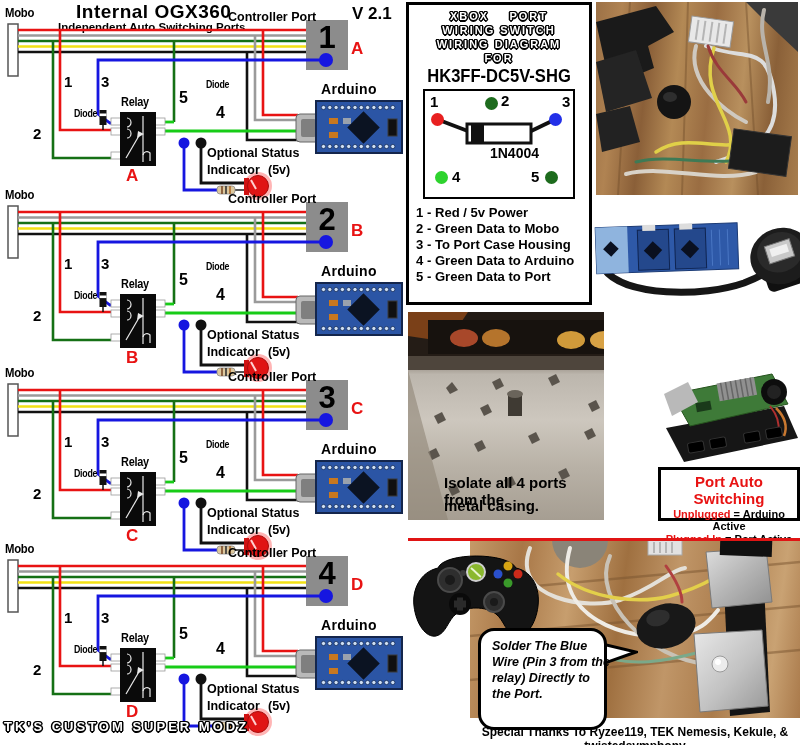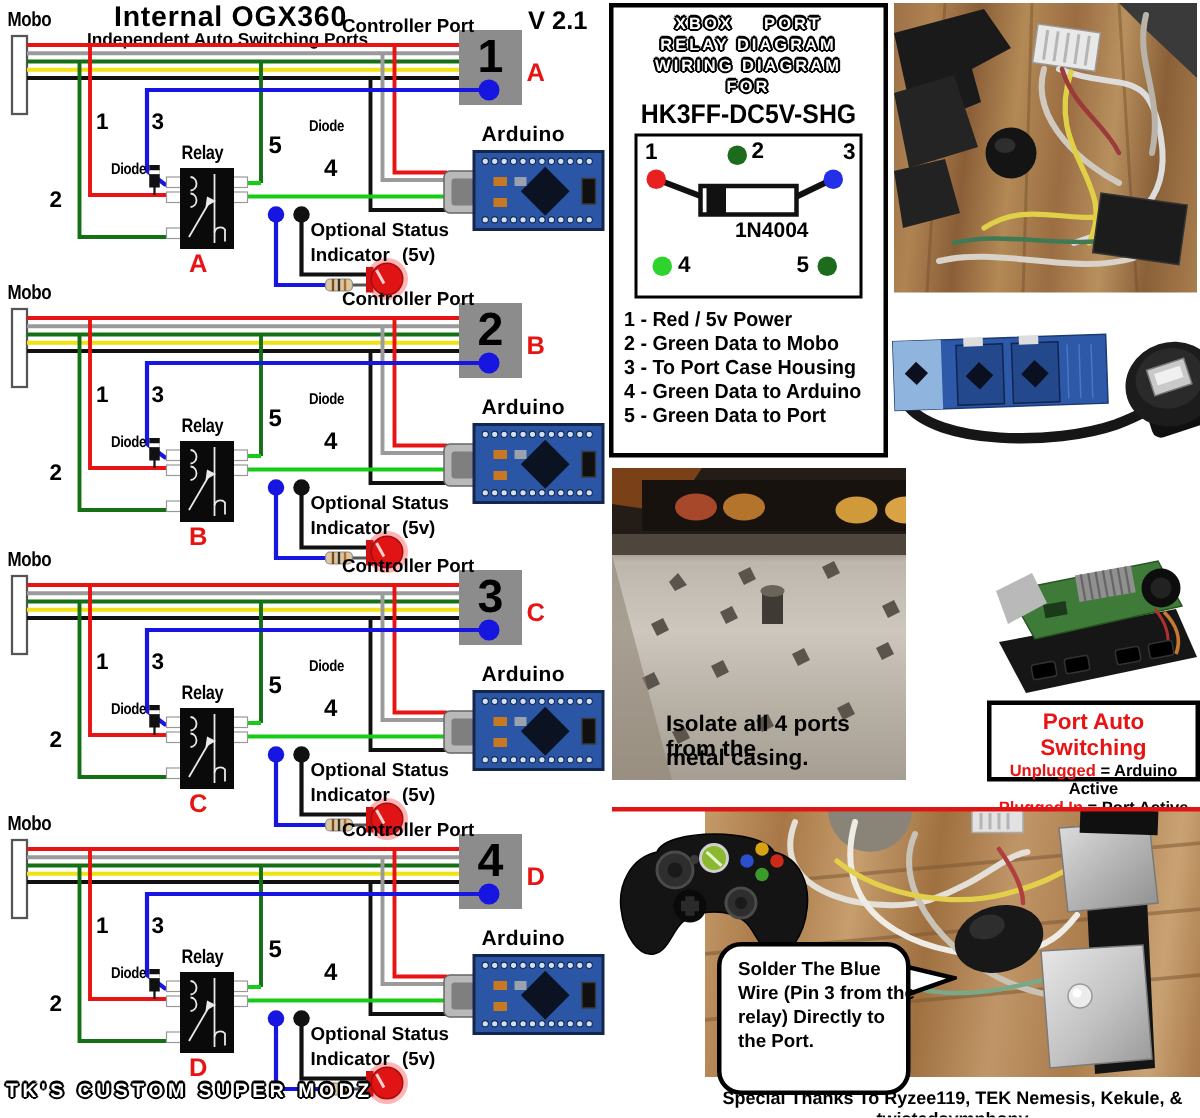--- a/index.html
+++ b/index.html
@@ -51,21 +51,21 @@
   .wood1 { background: linear-gradient(96deg,#9c7146 0%,#b08352 12%,#8a5f38 26%,#b38955 40%,#9a6d42 55%,#b8905e 70%,#8a6038 84%,#a87e4e 100%); }
   .wood2 { background: linear-gradient(98deg,#c59a69 0%,#a87747 15%,#c79e6e 30%,#9f7040 45%,#c09668 60%,#ab7c4c 75%,#c9a273 90%,#a9794a 100%); }
   .metalbg { background: linear-gradient(180deg,#41332a 0%,#2a211b 14%,#6b5f53 20%,#bcb6ad 30%,#cdc7be 52%,#b8b1a6 75%,#a69e92 100%); }
   .caption { position: absolute; font-weight: 800; font-size: 15px; color: #000; }
 
   
   .switch-box { position: absolute; left: 658px; top: 467px; width: 142px; height: 54px; border: 3px solid #000; background: #fff; text-align: center; }
   .sw-title { font-size: 15px; font-weight: 800; color: #e81313; margin-top: 3px; }
   .sw-line { font-size: 11px; font-weight: 800; margin-top: 1px; }
   .sw-red { color: #e81313; }
-  .bubble { position: absolute; left: 478px; top: 628px; width: 129px; height: 102px; background: #fff; border: 3px solid #000; border-radius: 16px; z-index: 6; padding: 7px 4px 0 11px; }
+  .bubble { position: absolute; left: 478px; top: 628px; width: 129px; height: 102px; background: #fff; border: 3px solid #000; border-radius: 16px; z-index: 6; padding: 7px 4px 0 11px; font-style: italic; }
   .bubble div { font-size: 12.5px; font-weight: 800; line-height: 16px; white-space: nowrap; }
   .bubble-tail { position: absolute; left: 602px; top: 638px; z-index: 5; }
   .redline { position: absolute; left: 408px; top: 538px; width: 392px; height: 3px; background: #e01414; z-index: 2; }
 
   
   .f-left  { position: absolute; left: 4px; top: 719px; font-size: 13px; letter-spacing: 3px; }
   .f-right { position: absolute; left: 470px; top: 725px; width: 330px; text-align: center; font-size: 12px; font-weight: 800; }
   .ctrl-svg { position: absolute; left: 408px; top: 542px; z-index: 4; }
 </style>
 </head>
@@ -276,21 +276,21 @@
     <div class="sec-label l-relay cond">Relay</div>
     <div class="sec-label l-arduino">Arduino</div>
     <div class="sec-label l-st1">Optional Status</div>
     <div class="sec-label l-st2">Indicator</div>
     <div class="sec-label l-stv">(5v)</div>
     <div class="sec-label l-relletter">D</div>
   </div>
 
   <div class="legend-box">
     <div class="outl lt" style="margin-top:5px">XBOX    PORT</div>
-    <div class="outl lt">RELAY DIAGRAM</div>
+    <div class="outl lt">WIRING SWITCH</div>
     <div class="outl lt">WIRING DIAGRAM</div>
     <div class="outl lt">FOR</div>
     <div class="l-model">HK3FF-DC5V-SHG</div>
     <div class="pinbox">
       <svg width="152" height="110" style="position:absolute;left:0;top:0">
         <line x1="14" y1="29" x2="48" y2="42" stroke="#111" stroke-width="4"></line>
         <line x1="129" y1="29" x2="102" y2="42" stroke="#111" stroke-width="4"></line>
         <rect x="42" y="33" width="64" height="19" fill="#fff" stroke="#111" stroke-width="3"></rect>
         <rect x="46" y="33" width="13" height="19" fill="#111"></rect>
       </svg>

